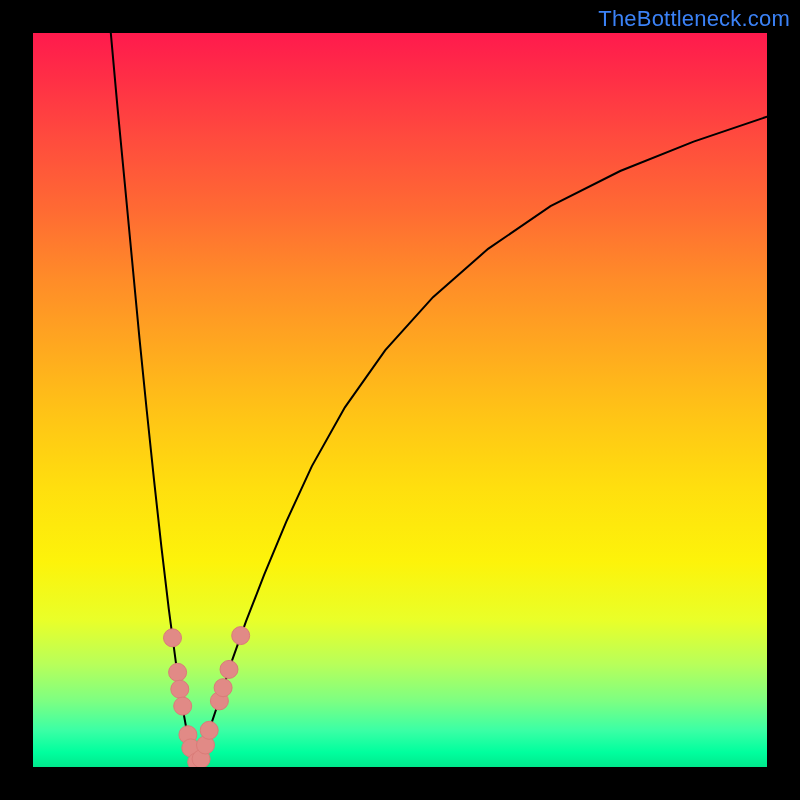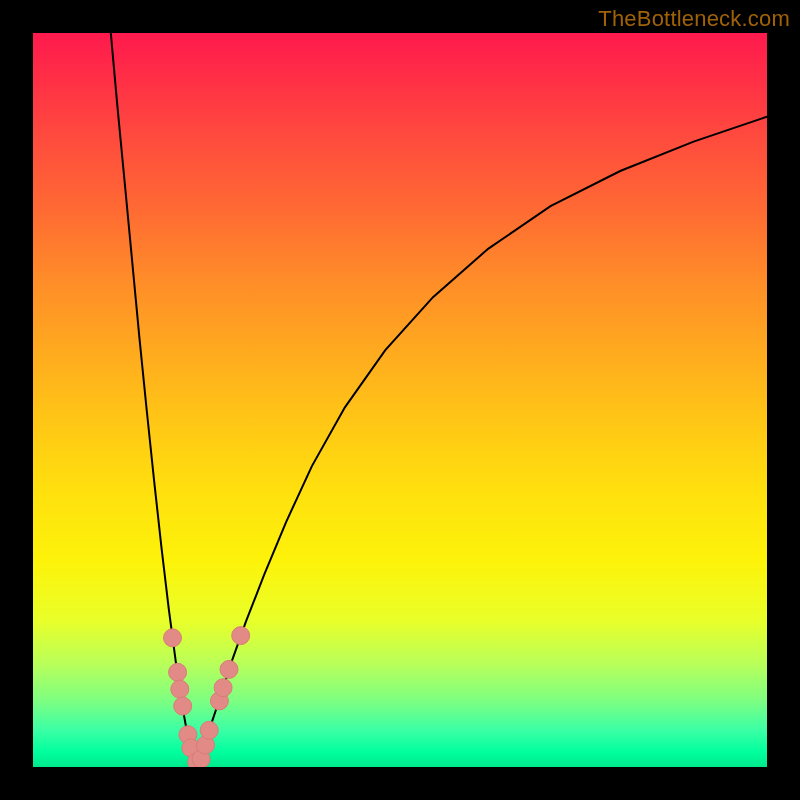--- a/index.html
+++ b/index.html
@@ -42,21 +42,21 @@
   }
   svg.curves {
     position: absolute;
     left: 0; top: 0;
     width: 734px; height: 734px;
   }
   .watermark {
     position: absolute;
     top: 6px;
     right: 10px;
-    color: #a16207;
+    color: #3b82f6;
     font-size: 22px;
     font-weight: 500;
     letter-spacing: 0.2px;
     user-select: none;
   }
 </style>
 </head>
 <body>
 
 <div class="frame">

